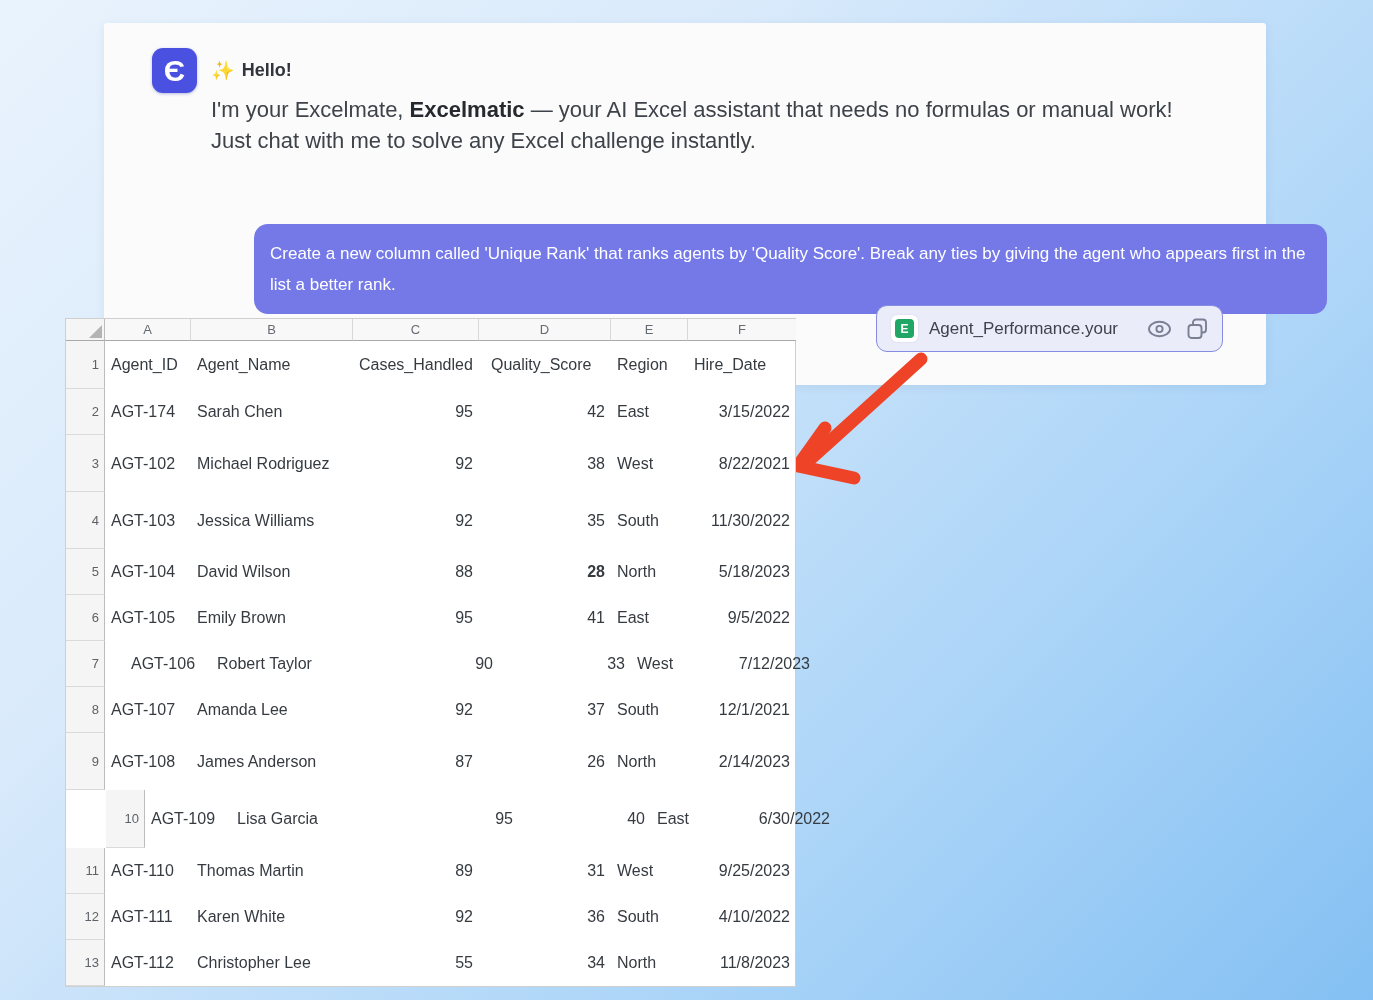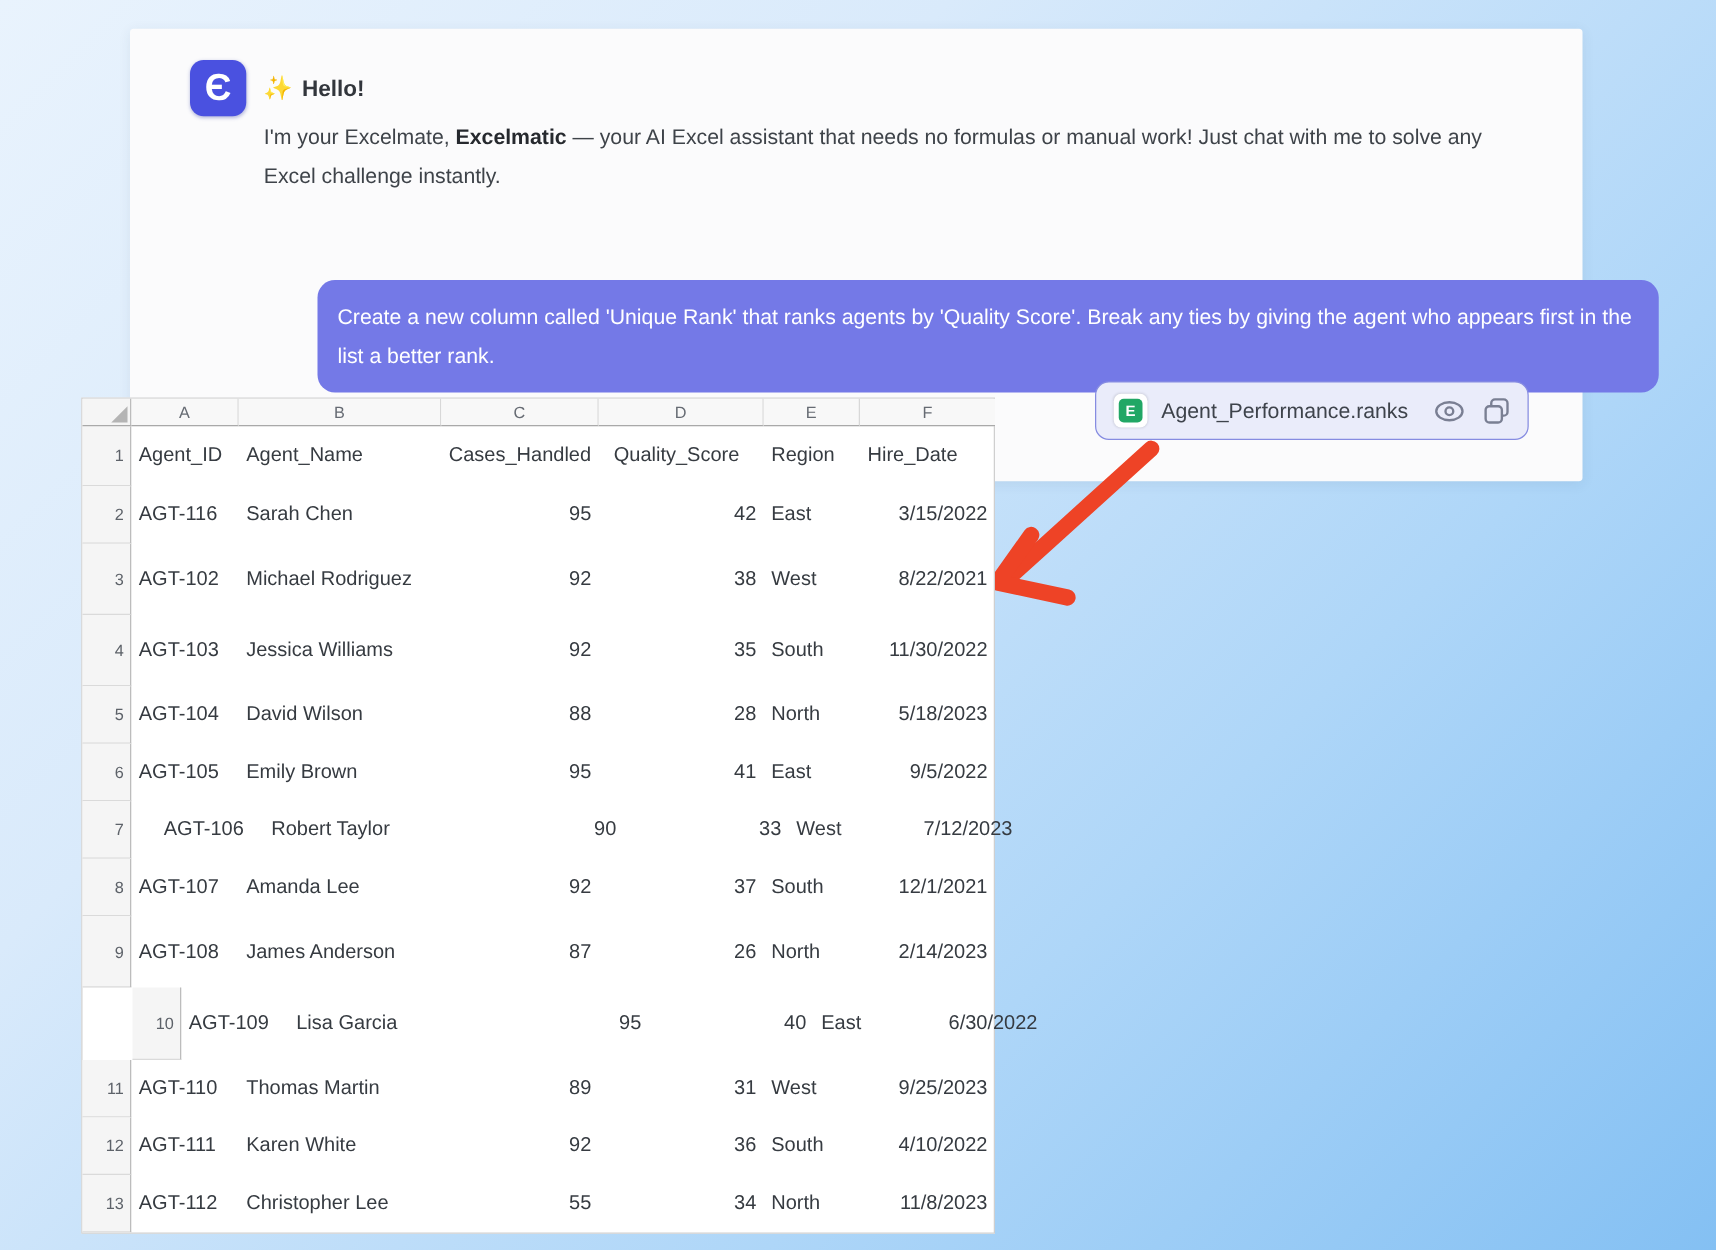--- a/index.html
+++ b/index.html
@@ -24,21 +24,21 @@
     box-shadow:0 1px 3px rgba(50,60,160,0.35);
   }
   .greeting {
     position:absolute; left:107px; top:36px;
     font-size:18px; font-weight:bold; color:#32363c;
     display:flex; align-items:center; gap:7px;
   }
   .sparkle { color:#e8b713; font-size:19px; }
   .intro {
     position:absolute; left:107px; top:71px; width:990px;
-    font-size:17px; line-height:31px; color:#3e4349;
+    font-size:22px; line-height:31px; color:#3e4349;
   }
   .intro b { color:#26292e; }
 
   
   .bubble {
     position:absolute; left:150px; top:201px; width:1073px; min-height:88px;
     background:#7479e7; border-radius:14px;
     padding:14px 16px; color:#ffffff;
     font-size:17px; line-height:31px;
   }
@@ -115,21 +115,21 @@
     <span>Create a new column called 'Unique Rank' that ranks agents by 'Quality Score'. Break any ties by giving the agent who appears first in the list a better rank.</span>
   </div>
 </div>
 
 <div class="chip">
   <div class="xls-icon-wrap">
     <div class="xls-icon">
         <span>E</span>
       </div>
   </div>
-  <span class="chip-name">Agent_Performance.ranks</span>
+  <span class="chip-name">Agent_Performance.your</span>
   <div class="chip-actions">
     <svg width="25" height="20" viewBox="0 0 25 20">
       <ellipse cx="12.5" cy="10" rx="10.5" ry="7.2" fill="none" stroke="#7a7f93" stroke-width="1.9"></ellipse>
       <circle cx="12.5" cy="10" r="3.1" fill="none" stroke="#7a7f93" stroke-width="1.9"></circle>
     </svg>
     <svg width="21" height="22" viewBox="0 0 21 22">
       <rect x="6" y="1.5" width="13" height="13" rx="3" fill="none" stroke="#7a7f93" stroke-width="1.9"></rect>
       <rect x="1.5" y="7" width="13" height="13" rx="3" fill="#eaecfa" stroke="#7a7f93" stroke-width="1.9"></rect>
     </svg>
   </div>
@@ -156,21 +156,21 @@
       <div class="scell gutter" style="width: 39px;">1</div>
       <div class="scell al" style="width: 86px;">Agent_ID</div>
       <div class="scell al" style="width: 162px;">Agent_Name</div>
       <div class="scell al" style="width: 132px;">Cases_Handled</div>
       <div class="scell al" style="width: 126px;">Quality_Score</div>
       <div class="scell al" style="width: 77px;">Region</div>
       <div class="scell al" style="width: 108px;">Hire_Date</div>
     </div>
     <div class="srow" style="height: 46px;">
       <div class="scell gutter" style="width: 39px;">2</div>
-      <div class="scell al" style="width: 86px;">AGT-116</div>
+      <div class="scell al" style="width: 86px;">AGT-174</div>
       <div class="scell al" style="width: 162px;">Sarah Chen</div>
       <div class="scell ar" style="width: 126px;">95</div>
       <div class="scell ar" style="width: 132px;">42</div>
       <div class="scell al" style="width: 77px;">East</div>
       <div class="scell ar" style="width: 108px;">3/15/2022</div>
     </div>
     <div class="srow" style="height: 57px;">
       <div class="scell gutter" style="width: 39px;">3</div>
       <div class="scell al" style="width: 86px;">AGT-102</div>
       <div class="scell al" style="width: 162px;">Michael Rodriguez</div>
@@ -186,21 +186,21 @@
       <div class="scell ar" style="width: 126px;">92</div>
       <div class="scell ar" style="width: 132px;">35</div>
       <div class="scell al" style="width: 77px;">South</div>
       <div class="scell ar" style="width: 108px;">11/30/2022</div>
     </div>
     <div class="srow" style="height: 46px;">
       <div class="scell gutter" style="width: 39px;">5</div>
       <div class="scell al" style="width: 86px;">AGT-104</div>
       <div class="scell al" style="width: 162px;">David Wilson</div>
       <div class="scell ar" style="width: 126px;">88</div>
-      <div class="scell ar" style="width: 132px;">28</div>
+      <div class="scell ar" style="width: 132px; font-weight: bold;">28</div>
       <div class="scell al" style="width: 77px;">North</div>
       <div class="scell ar" style="width: 108px;">5/18/2023</div>
     </div>
     <div class="srow" style="height: 46px;">
       <div class="scell gutter" style="width: 39px;">6</div>
       <div class="scell al" style="width: 86px;">AGT-105</div>
       <div class="scell al" style="width: 162px;">Emily Brown</div>
       <div class="scell ar" style="width: 126px;">95</div>
       <div class="scell ar" style="width: 132px;">41</div>
       <div class="scell al" style="width: 77px;">East</div>

